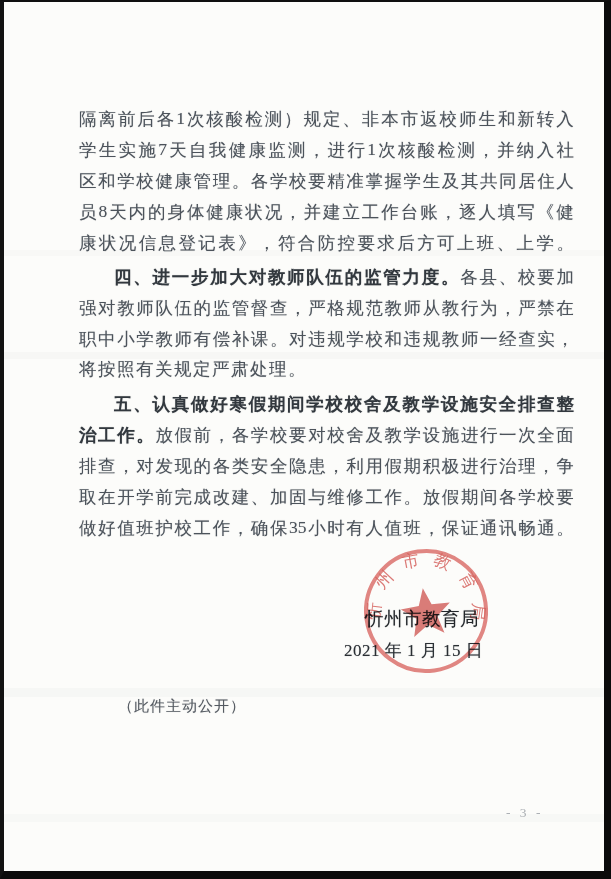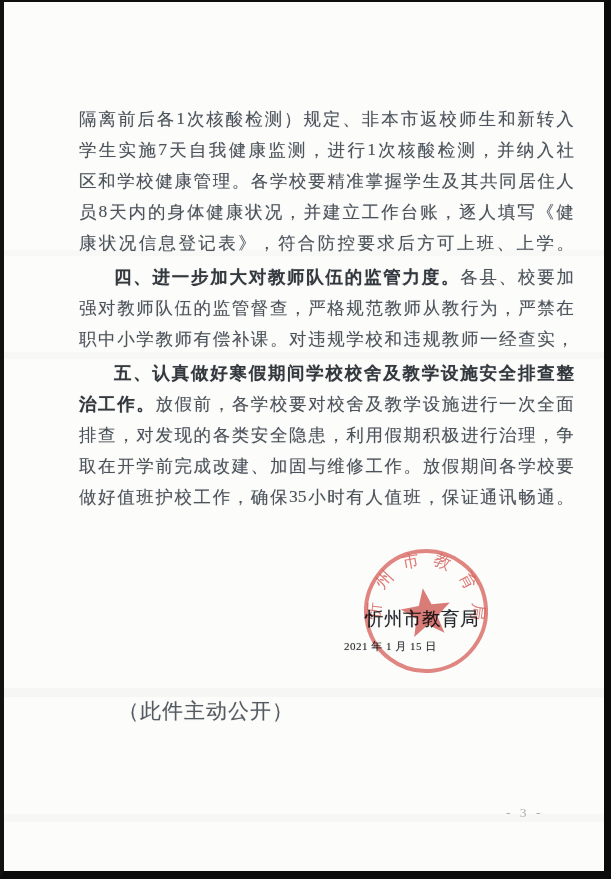--- a/index.html
+++ b/index.html
@@ -42,32 +42,32 @@
   }
   .tok.b { font-weight:700; color:#32383e; text-shadow:0 0 1px rgba(50,56,62,.4); }
 
   .sig-agency {
     position:absolute; left:361px; top:604px;
     font-size:18.5px; letter-spacing:.5px; color:#23272b; z-index:1;
     text-shadow:0 0 1px rgba(35,39,43,.4);
   }
   .sig-date {
     position:absolute; left:340px; top:637px;
-    font-size:11px; letter-spacing:.5px; color:#2a2f34; z-index:1;
+    font-size:17px; letter-spacing:.5px; color:#2a2f34; z-index:1;
     text-shadow:0 0 1px rgba(42,47,52,.4);
   }
 
   .seal {
     position:absolute; left:352px; top:539px; width:140px; height:140px;
     z-index:2; mix-blend-mode:multiply; transform:rotate(-8deg); opacity:.9;
   }
 
   .disclosure-note {
     position:absolute; left:114px; top:695px;
-    font-size:21px; letter-spacing:1px; color:#545a61;
+    font-size:15px; letter-spacing:1px; color:#545a61;
     text-shadow:0 0 1px rgba(84,90,97,.35);
   }
 
   .page-number {
     position:absolute; left:502px; top:803px;
     font-size:13.5px; letter-spacing:3px; color:#a9adb2;
     font-family:"Liberation Serif","DejaVu Serif",serif;
   }
 </style>
 </head>
@@ -298,20 +298,21 @@
           <span class="tok">违</span>
           <span class="tok">规</span>
           <span class="tok">教</span>
           <span class="tok">师</span>
           <span class="tok">一</span>
           <span class="tok">经</span>
           <span class="tok">查</span>
           <span class="tok">实</span>
           <span class="tok">，</span>
         </div>
+        <div class="line flow"><span class="tok">将按照有关规定严肃处理。</span></div>
       </div>
       <div class="paragraph">
         <div class="line just indent">
           <span class="tok b">五</span>
           <span class="tok b">、</span>
           <span class="tok b">认</span>
           <span class="tok b">真</span>
           <span class="tok b">做</span>
           <span class="tok b">好</span>
           <span class="tok b">寒</span>

